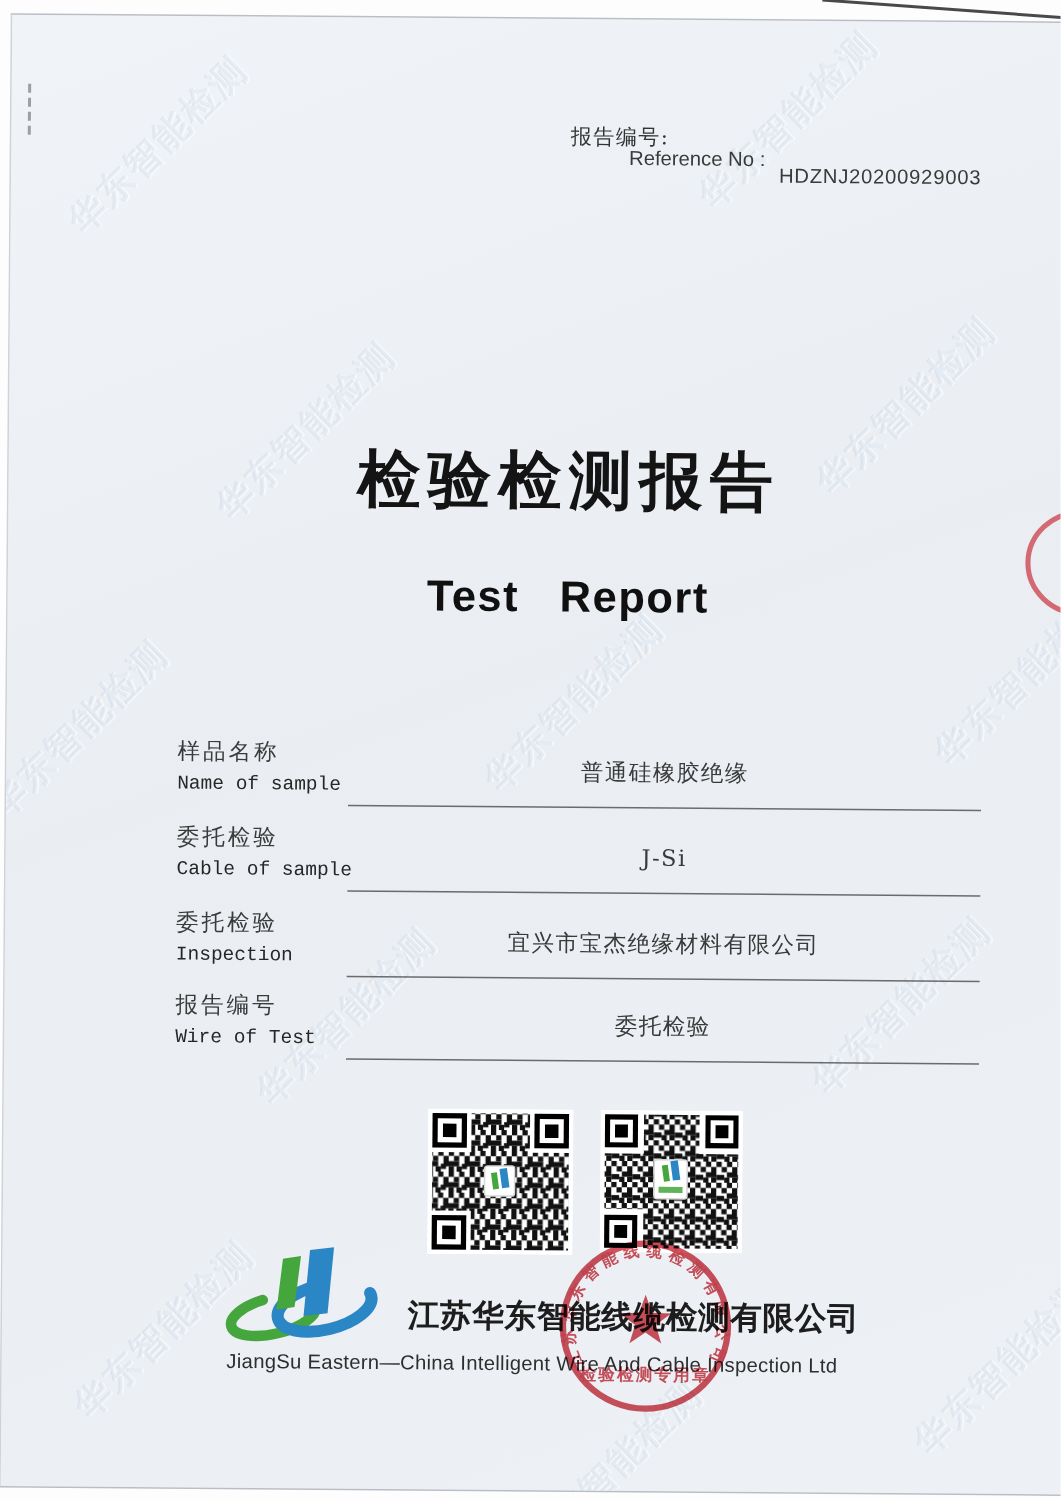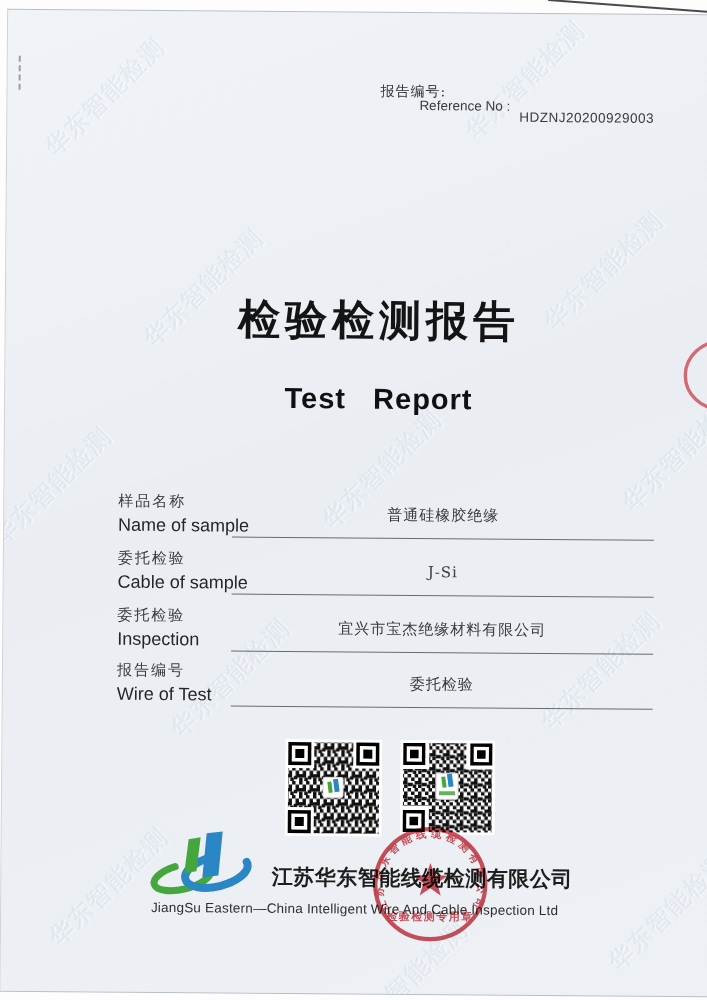--- a/index.html
+++ b/index.html
@@ -38,21 +38,21 @@
     font-family:"DejaVu Serif","Liberation Serif",serif;
   }
   .title-en{
     position:absolute;left:40px;top:370px;width:667px;margin:0;
     text-align:center;font-size:29px;font-weight:700;word-spacing:18px;letter-spacing:1px;color:#101010;
   }
   
   .field{position:absolute;left:0;width:707px;height:56px;}
   .lab-cn{position:absolute;left:114px;top:0;font-size:15px;letter-spacing:2px;color:#3b3b3b;
     font-family:Liberation Sans, sans-serif;}
-  .lab-en{position:absolute;left:114px;top:23px;font-size:18px;color:#262626;}
+  .lab-en{position:absolute;left:114px;top:23px;font-size:13px;color:#262626;font-family:Liberation Mono, monospace;}
   .fval{position:absolute;left:228px;top:12px;width:422px;text-align:center;font-size:15px;
     letter-spacing:1px;color:#3a3a3a;font-family:"DejaVu Serif","Liberation Serif",serif;}
   .uline{position:absolute;left:228px;top:44px;width:422px;height:1px;background:#4a4a4a;opacity:.8;}
   
   .qr{position:absolute;}
   
   .logo{position:absolute;left:141px;top:814px;}
   .company-cn{
     position:absolute;left:135px;top:851px;width:572px;text-align:center;margin:0;
     font-size:21px;font-weight:600;letter-spacing:.5px;color:#1d1d1d;

